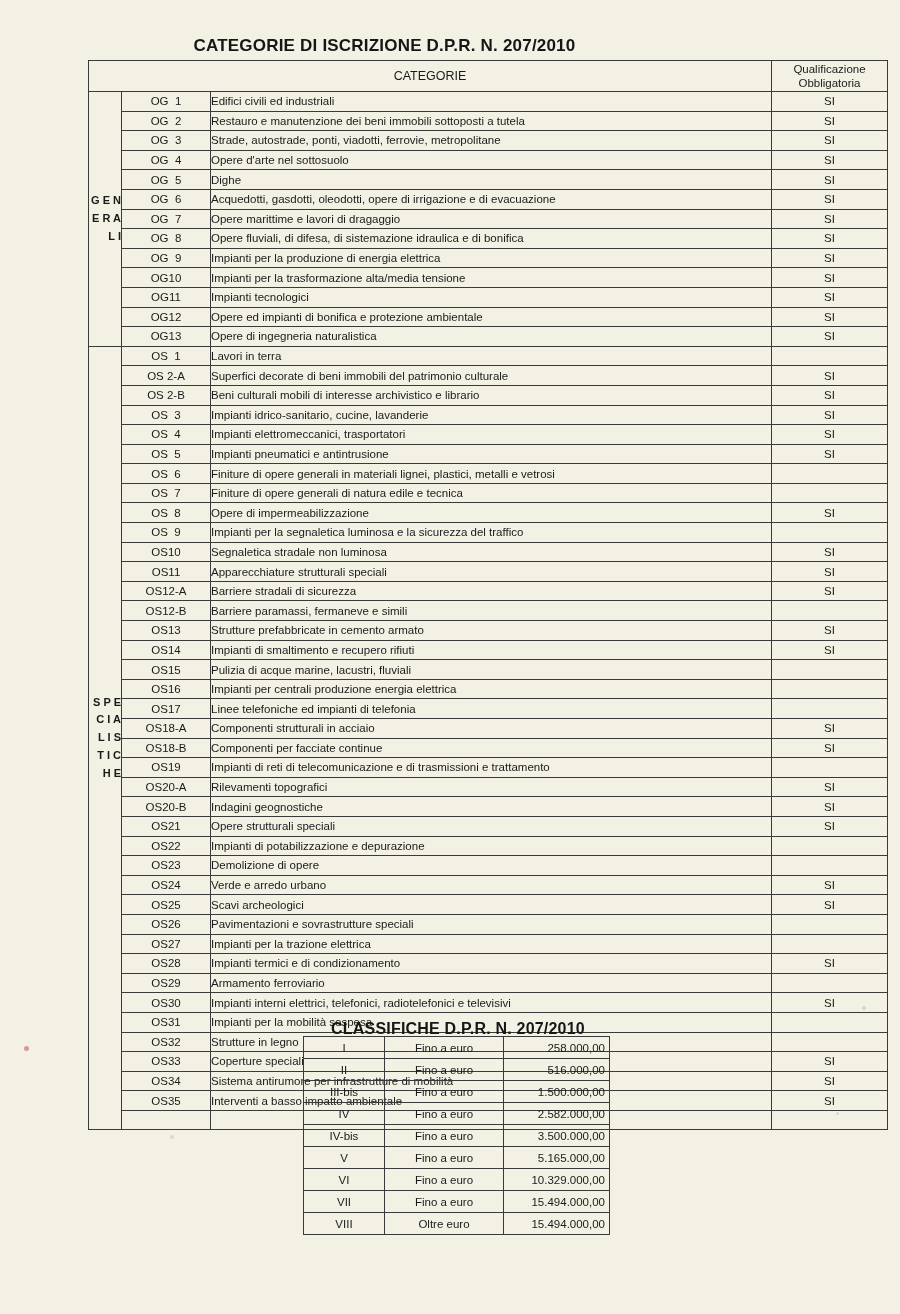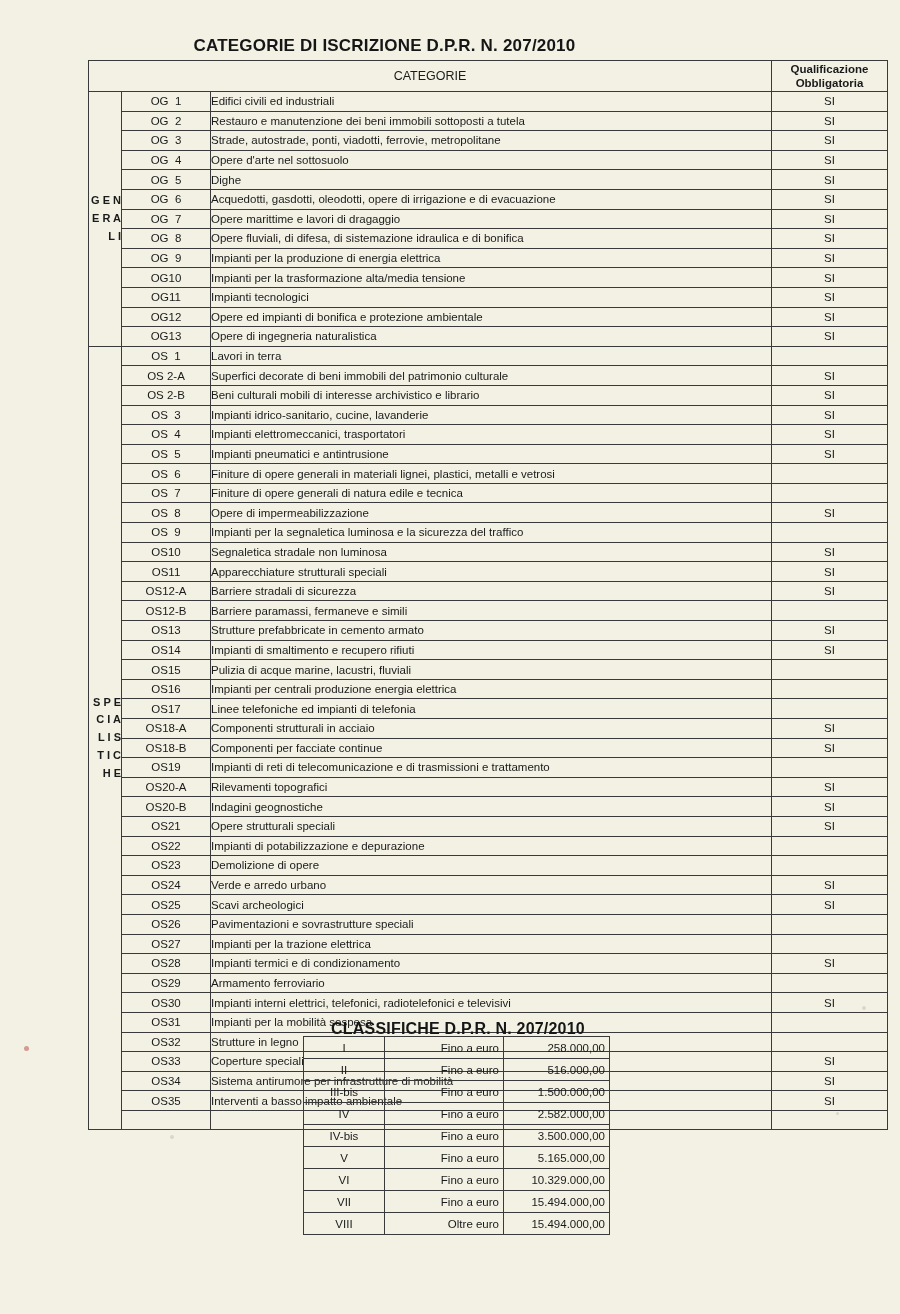--- a/index.html
+++ b/index.html
@@ -70,21 +70,21 @@
     vertical-align: middle;
   }
   th.cat-head {
     height: 30px;
     font-weight: normal;
     font-size: 12.5px;
     text-align: center;
   }
   th.qual-head {
     width: 115px;
-    font-weight: bold;
+    font-weight: normal;
     font-size: 11.5px;
     line-height: 1.25;
     text-align: center;
   }
   td.group-letters {
     width: 32px;
     text-align: right;
     vertical-align: middle;
     font-size: 11px;
     font-weight: bold;
@@ -124,21 +124,21 @@
     border: 1px solid #3a3a3a;
     height: 21px;
     padding: 0 4px;
   }
   td.cl-roman {
     width: 72px;
     text-align: center;
   }
   td.cl-label {
     width: 110px;
-    text-align: right;
+    text-align: center;
     padding-left: 12px;
   }
   td.cl-amount {
     text-align: right;
     padding-right: 10px;
   }
 </style>
 </head>
 <body>
 

